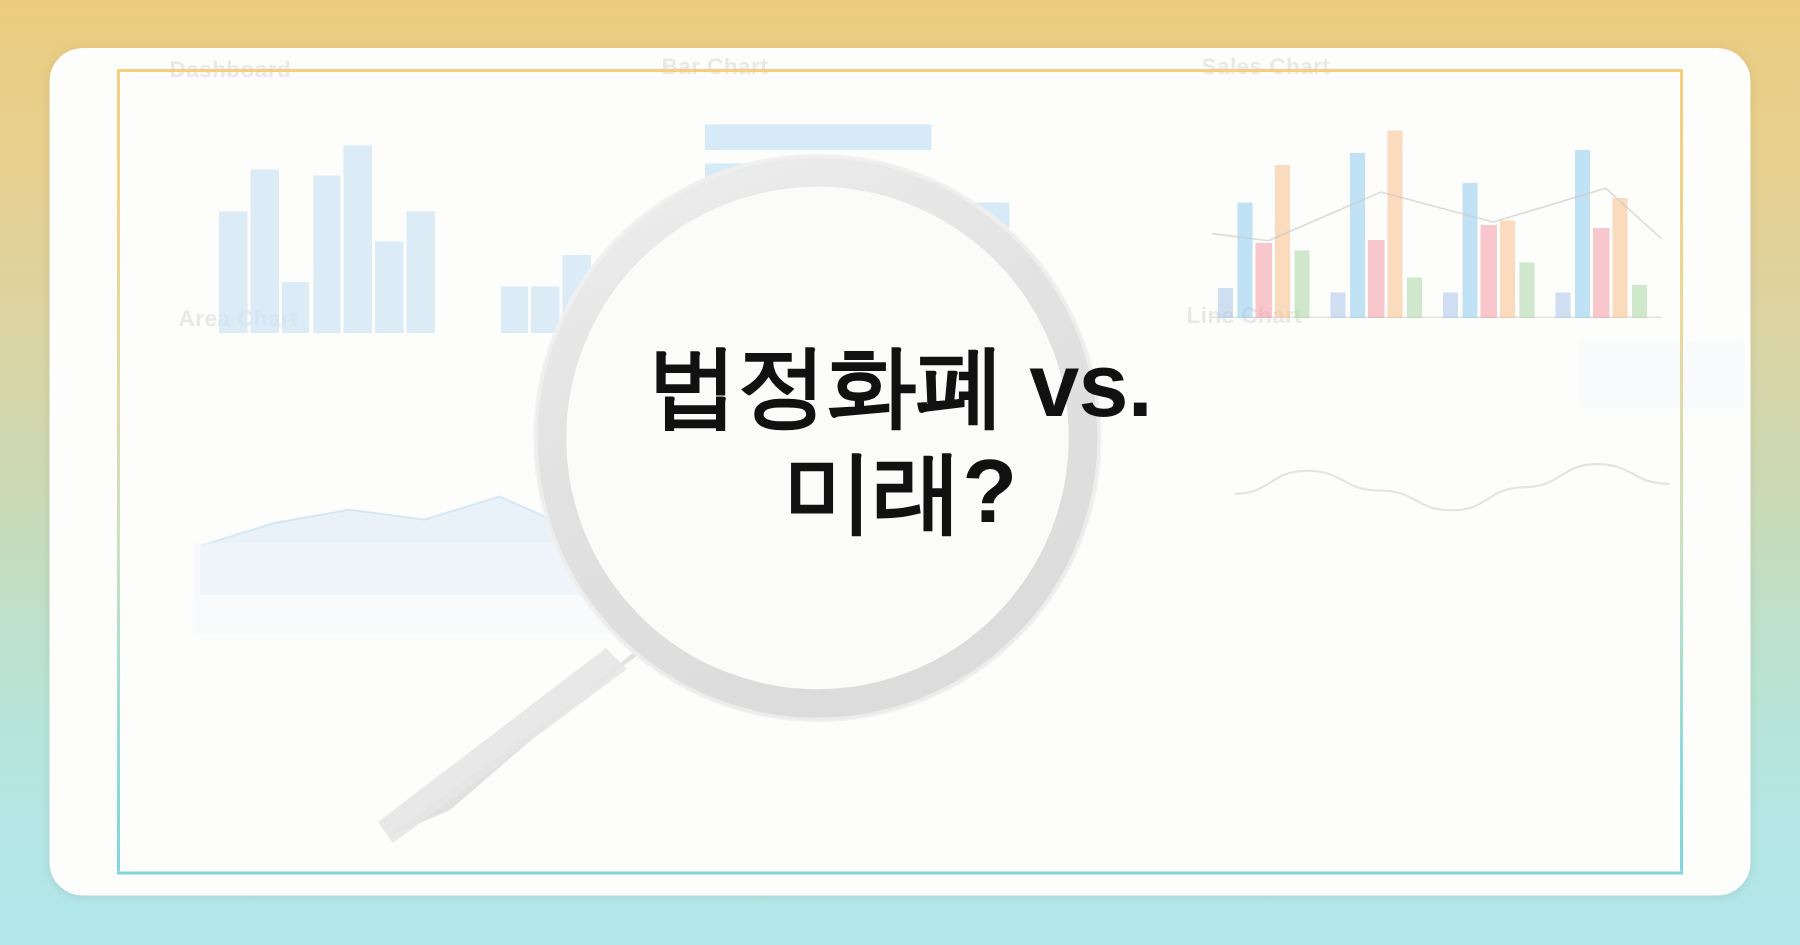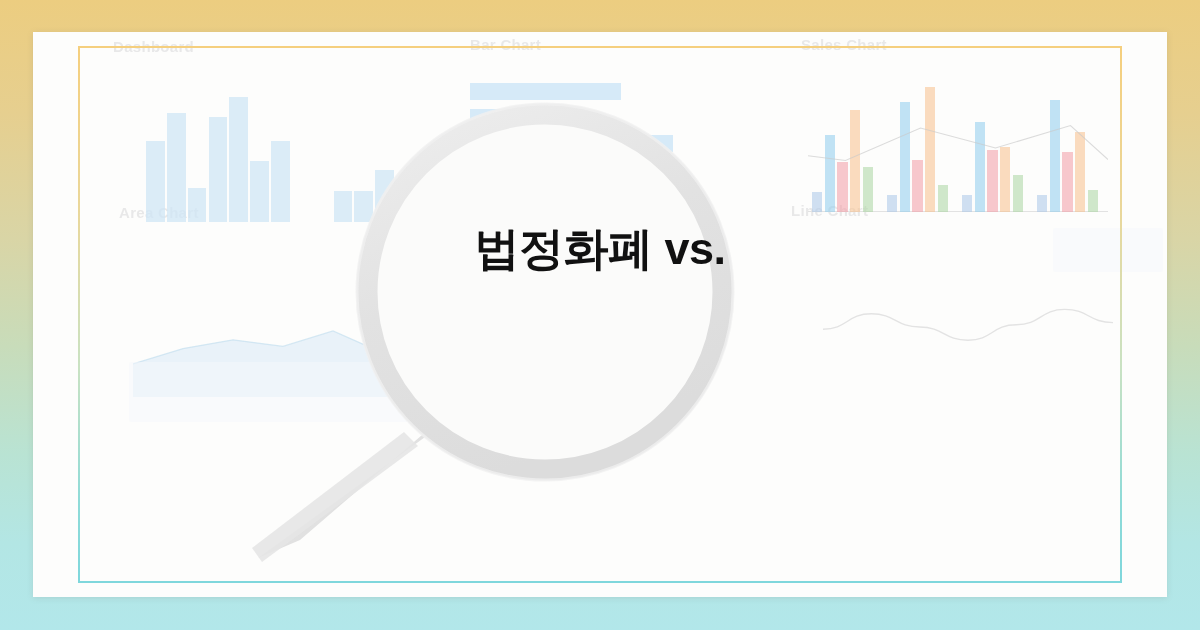--- a/index.html
+++ b/index.html
@@ -14,20 +14,21 @@
     position:relative;width:1200px;height:630px;overflow:hidden;
     background:linear-gradient(180deg,#eccd80 0%,#e6cf8f 18%,#d9d5a6 38%,#c8dcba 55%,#b9e3d3 72%,#b3e6e4 86%,#b2e7ea 100%);
   }
 
   
   #card{
     position:absolute;left:33px;top:32px;right:33px;bottom:33px;
     background:#fdfdfc;
     box-shadow:0 1px 6px rgba(120,120,110,.18);
     overflow:hidden;
+    border-radius:22px;
   }
 
   
   #inner-outline{
     position:absolute;left:45px;top:14px;right:45px;bottom:14px;
     border:2px solid;
     border-image:linear-gradient(180deg,#f5cf7e 0%,#ead79a 30%,#c9e2c3 60%,#8fdbd8 85%,#7fd7dc 100%) 1;
     pointer-events:none;z-index:6;
   }
 
@@ -61,36 +62,36 @@
   
   .ghost-panel{position:absolute;background:#f5f8fb;opacity:.5;}
 
   
   #magnifier{position:absolute;left:0;top:0;width:1200px;height:630px;pointer-events:none;z-index:4;}
 
   
   #headline{
     position:absolute;z-index:5;left:50%;top:222px;transform:translateX(-50%);
     width:640px;text-align:center;color:#111111;
-    font-weight:800;font-size:45px;line-height:1.18;letter-spacing:-0.5px;
+    font-weight:800;font-size:60px;line-height:1.18;letter-spacing:-0.5px;
     font-family:"Liberation Sans","DejaVu Sans",sans-serif;
   }
   #headline .ln{display:block;}
 </style>
 </head>
 <body>
 
 <div id="poster">
 
   <div id="card">
 
     <div id="backdrop">
 
       <div class="panel-title" style="left:80px;top:6px;">Dashboard</div>
-      <div class="panel-title" style="left:408px;top:4px;margin-left:29px;">Bar Chart</div>
+      <div class="panel-title" style="left:408px;top:4px;">Bar Chart</div>
       <div class="panel-title" style="left:768px;top:4px;">Sales Chart</div>
       <div class="panel-title" style="left:86px;top:172px;">Area Chart</div>
       <div class="panel-title" style="left:758px;top:170px;">Line Chart</div>
 
       <div id="col-chart">
           <div class="bar" style="left: 1px; width: 18.8333px; height: 80.6px;"></div>
           <div class="bar" style="left: 21.8333px; width: 18.8333px; height: 109.2px;"></div>
           <div class="bar" style="left: 42.6667px; width: 18.8333px; height: 33.8px;"></div>
           <div class="bar" style="left: 63.5px; width: 18.8333px; height: 105.3px;"></div>
           <div class="bar" style="left: 84.3333px; width: 18.8333px; height: 124.8px;"></div>
@@ -171,15 +172,16 @@
     </g>
 
     <circle cx="545" cy="292" r="170" fill="#fbfbfa"></circle>
 
     <circle cx="545" cy="292" r="178" fill="none" stroke="url(#rimGrad)" stroke-width="21"></circle>
     <circle cx="545" cy="292" r="188" fill="none" stroke="#f0f0f0" stroke-width="3" opacity=".8"></circle>
   </svg>
 
   <div id="headline">
     <span class="ln">법정화폐 vs.</span>
+    <span class="ln">미래?</span>
   </div>
 
 </div>
 
 </body></html>

